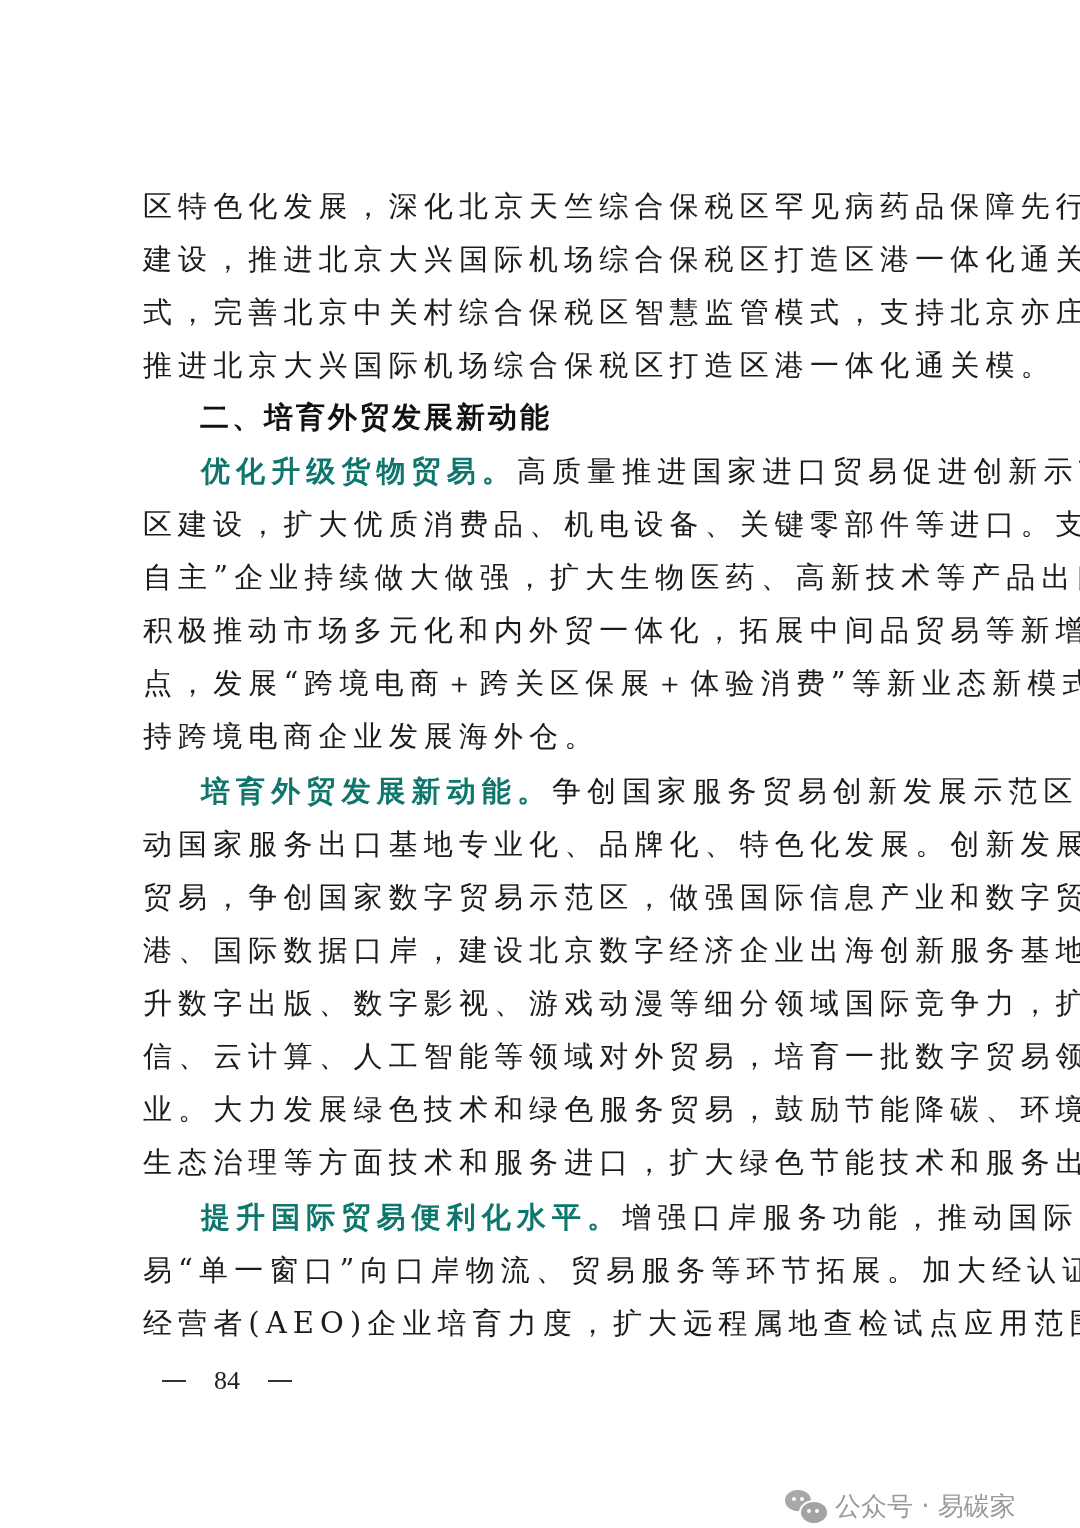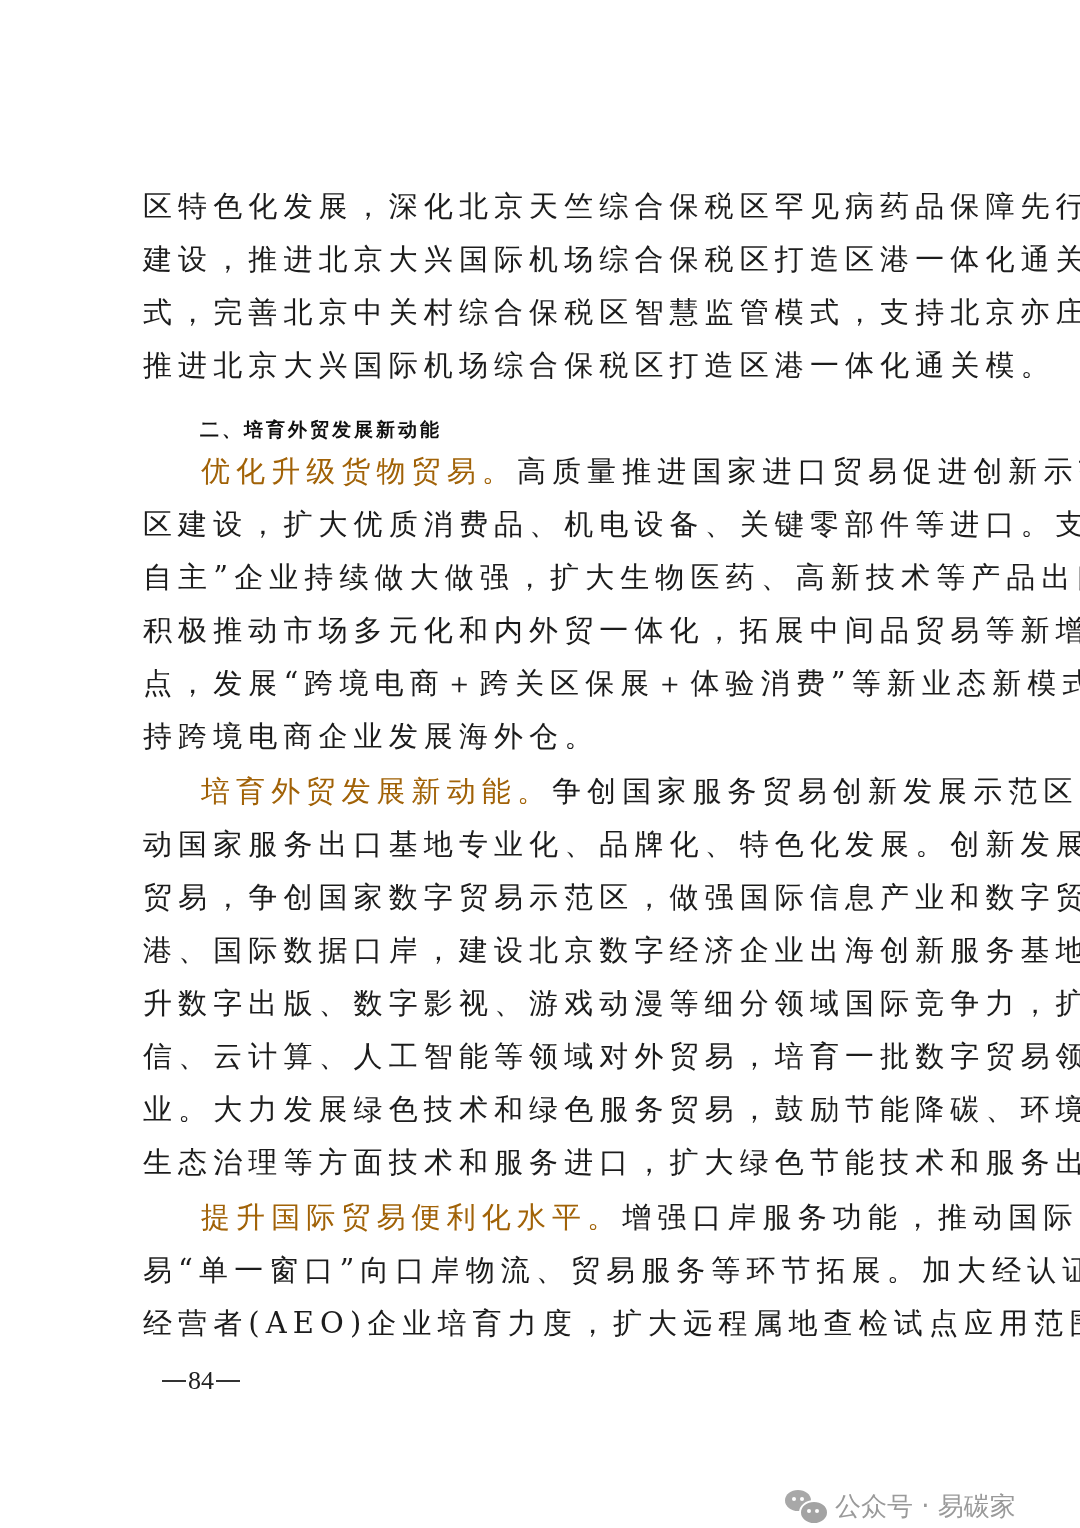--- a/index.html
+++ b/index.html
@@ -42,48 +42,47 @@
     }
     .line.justify {
       text-align: justify;
       text-align-last: justify;
     }
     .indent {
       display: inline-block;
       width: 58px;
     }
     .runin {
-      font-weight: normal;
-      color: #a16207;
+      font-weight: bold;
+      color: #0f766e;
     }
     .heading {
       position: absolute;
       left: 200px;
-      font-size: 19px;
+      font-size: 29px;
       line-height: 40px;
       height: 40px;
       font-weight: bold;
       letter-spacing: 3px;
       color: #111111;
       font-family: "DejaVu Sans", "Liberation Sans", sans-serif;
       white-space: nowrap;
-      margin-top: 12px;
     }
     .page-number {
       position: absolute;
       left: 162px;
       top: 1363px;
       font-size: 26px;
       line-height: 36px;
       color: #222222;
       font-family: "Liberation Serif", "DejaVu Serif", serif;
       white-space: nowrap;
       display: flex;
       align-items: center;
-      gap: 2px;
+      gap: 28px;
     }
     .page-number .dash {
       display: inline-block;
       width: 24px;
       height: 1.5px;
       background: #333333;
     }
     .watermark {
       position: absolute;
       left: 785px;

